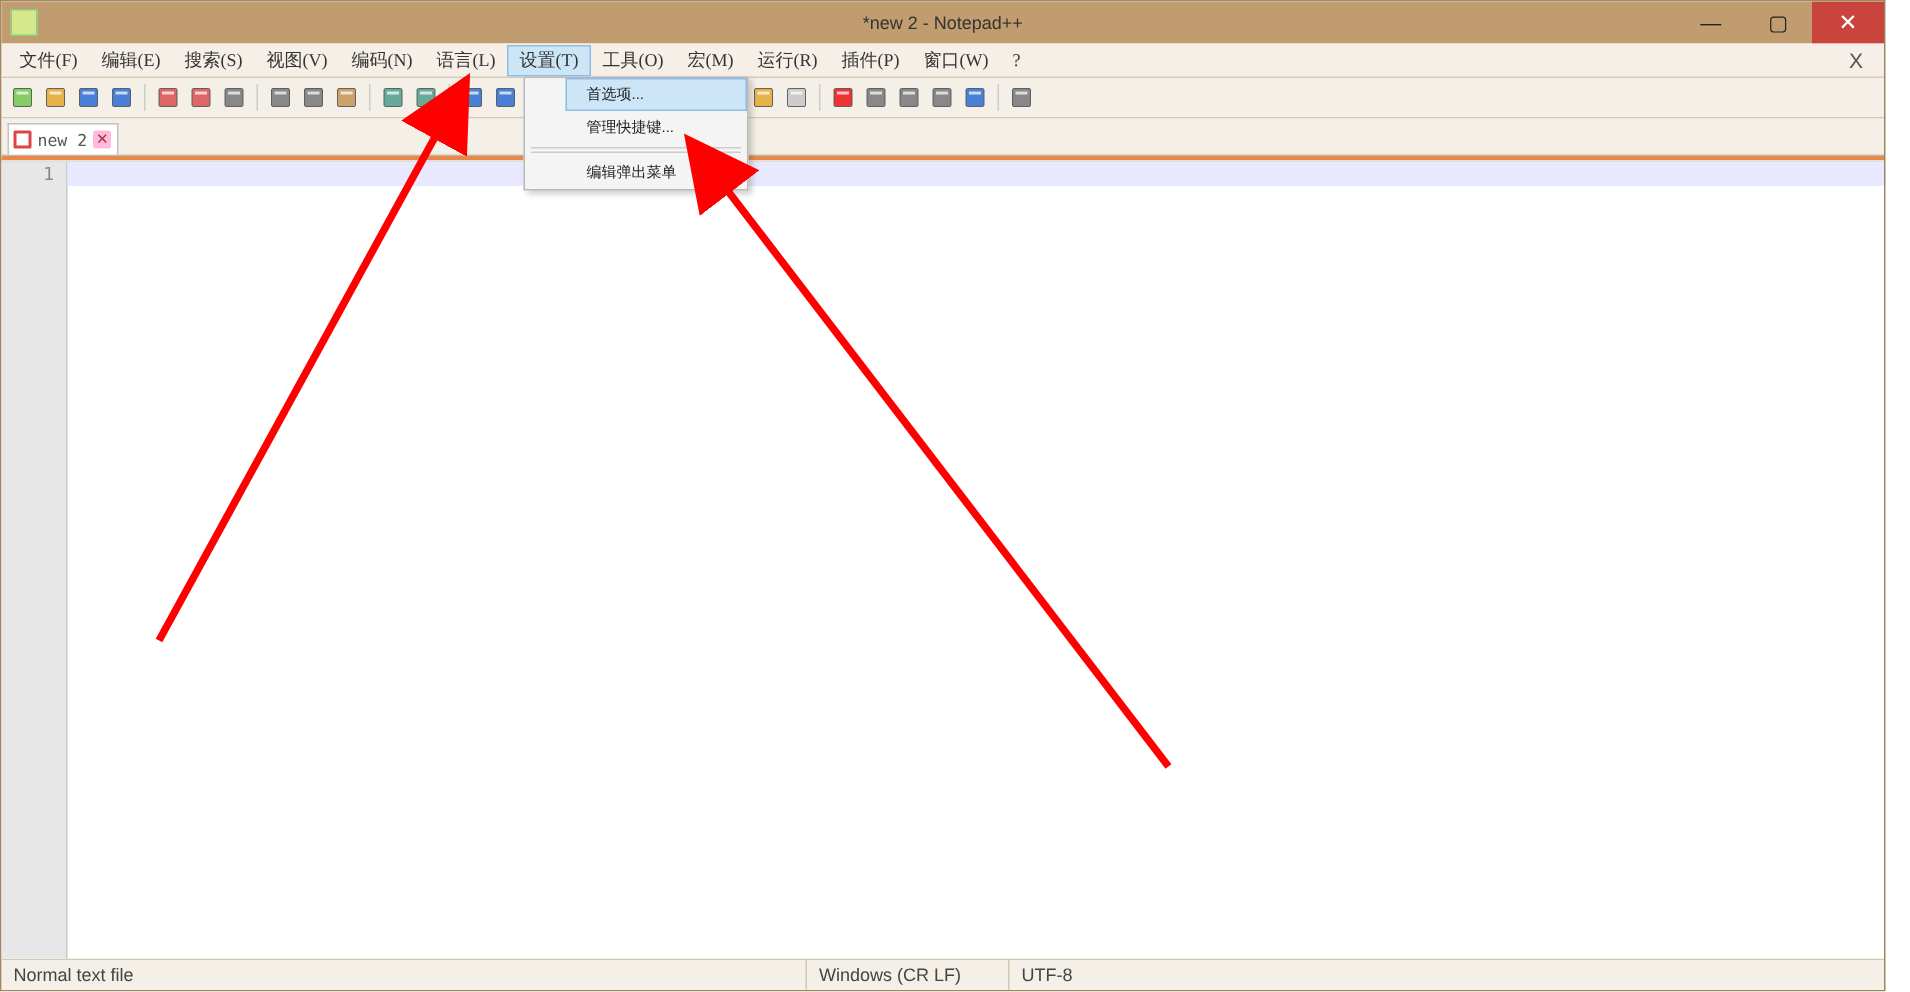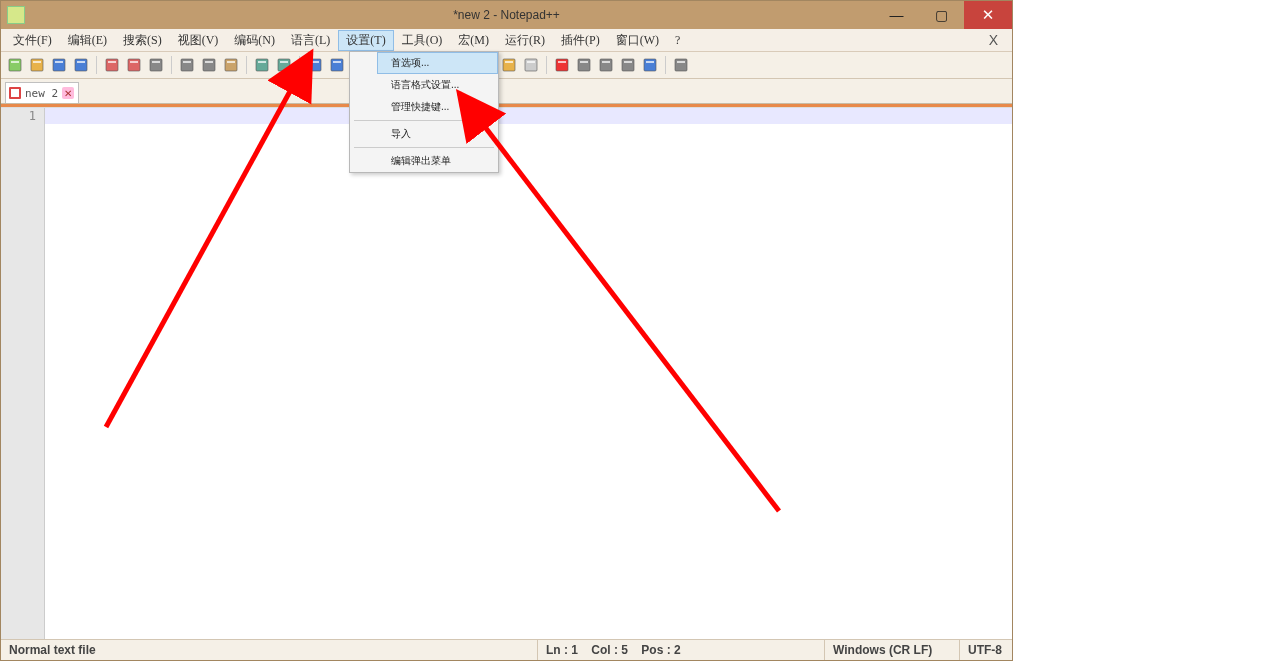--- a/index.html
+++ b/index.html
@@ -1,16 +1,16 @@
 <!DOCTYPE html>
 <html><head>
 <meta charset="utf-8">
 <style>
   html,body{margin:0;padding:0;font-family:"Microsoft YaHei","Segoe UI",Tahoma,sans-serif;font-size:12px;background:#fff;}
-  .window{width:1013px;height:661px;box-sizing:border-box;background:#fff;border:1px solid #a28660;display:flex;flex-direction:column;position:relative;overflow:hidden;}
+  .window{width:1257px;height:661px;box-sizing:border-box;background:#fff;border:1px solid #a28660;display:flex;flex-direction:column;position:relative;overflow:hidden;}
   .titlebar{height:28px;background:#c19c6f;display:flex;align-items:center;position:relative;color:#333;}
   .title-icon{width:16px;height:16px;margin:0 6px;background:#d6e88a;border:1px solid #8c8;}
   .title-text{position:absolute;left:50%;transform:translateX(-50%);font-size:12px;color:#333;}
   .win-controls{margin-left:auto;display:flex;height:100%;}
   .win-btn{width:45px;display:flex;align-items:center;justify-content:center;font-family:Arial;font-size:14px;color:#222;}
   .win-btn.close{background:#c8443d;color:#fff;width:48px;font-size:15px;}
   .menubar{height:22px;background:#f5efe7;border-bottom:1px solid #d9cbb9;display:flex;align-items:center;padding:0 4px;position:relative;}
   .menu-item{padding:2px 8px;cursor:default;font-size:12px;color:#333;font-family:Liberation Serif, serif;}
   .menu-item.active{background:#cde6f7;border:1px solid #90bde6;padding:1px 7px;}
   .menu-close-x{margin-left:auto;padding:0 10px;font-size:14px;color:#555;}
@@ -22,21 +22,21 @@
   .tab{background:#fff;border:1px solid #c0c0c0;border-bottom:none;display:flex;align-items:center;padding:1px 4px 1px 3px;font-size:11px;font-family:Consolas,monospace;color:#555;height:18px;}
   .tab .tab-icon{width:12px;height:12px;background:#d44;margin-right:4px;border-radius:1px;position:relative;}
   .tab .tab-icon::after{content:"";position:absolute;top:2px;left:2px;right:2px;bottom:2px;background:#fff;}
   .tab .tab-close{width:12px;height:12px;margin-left:4px;display:flex;align-items:center;justify-content:center;color:#a33;background:#fbd;border-radius:2px;font-size:10px;font-family:Arial;}
   .accent-bar{height:3px;background:#e8894a;}
   .editor-area{flex:1;display:flex;background:#fff;position:relative;border-top:1px solid #ddd;}
   .gutter{width:44px;background:#e7e7e7;border-right:1px solid #ccc;text-align:right;padding:0 8px 0 0;box-sizing:border-box;color:#888;font-family:Consolas,monospace;font-size:12px;line-height:16px;}
   .gutter .ln{height:16px;}
   .code{flex:1;font-family:Consolas,monospace;font-size:12px;line-height:16px;position:relative;}
   .current-line{position:absolute;left:0;right:0;top:0;height:16px;background:#e8e8ff;}
-  .statusbar{height:20px;background:#f5f0e7;border-top:1px solid #d3c6b3;display:flex;align-items:center;font-size:12px;color:#444;font-weight:bold;}
+  .statusbar{height:20px;background:#f5f0e7;border-top:1px solid #d3c6b3;display:flex;align-items:center;font-size:12px;color:#444;}
   .statusbar .cell{padding:0 8px;border-right:1px solid #d3c6b3;height:100%;display:flex;align-items:center;white-space:pre;}
   .statusbar .cell:last-child{border-right:none;}
   .dropdown{position:absolute;top:50px;left:348px;width:148px;background:#f4f4f4;border:1px solid #b8b8b8;box-shadow:2px 2px 4px rgba(0,0,0,0.2);z-index:20;}
   .dropdown .ditem{padding:4px 14px;font-size:10px;color:#222;cursor:default;margin-left:27px;}
   .dropdown .ditem.hover{background:#cde6f7;border:1px solid #90bde6;padding:3px 13px;}
   .dropdown .dsep{height:1px;background:#ccc;margin:2px 4px;}
   .annotation{position:absolute;left:0;top:0;width:1273px;height:661px;pointer-events:none;z-index:30;}
 </style>
 </head>
 <body>
@@ -263,32 +263,29 @@
     <div class="gutter">
       <div class="ln">1</div>
     </div>
     <div class="code">
       <div class="current-line"></div>
     </div>
   </div>
 
   <div class="statusbar">
     <div class="cell" style="flex:0 0 520px;">Normal text file</div>
-    <div class="cell" style="flex:0 0 270px;">Ln : 1    Col : 5    Pos : 2</div>
     <div class="cell" style="flex:0 0 118px;">Windows (CR LF)</div>
     <div class="cell" style="flex:0 0 80px;">UTF-8</div>
 
   </div>
 
   <div class="dropdown" id="dropdown">
       <div class="ditem hover">首选项...</div>
-      <div class="ditem">语言格式设置...</div>
       <div class="ditem">管理快捷键...</div>
       <div class="dsep"></div>
-      <div class="ditem">导入</div>
       <div class="dsep"></div>
       <div class="ditem">编辑弹出菜单</div>
     </div>
 
   <svg class="annotation">
     <defs>
       <marker id="ah" markerWidth="12" markerHeight="12" refX="9" refY="5" orient="auto">
         <path d="M0,0 L10,5 L0,10 Z" fill="#ff0000"></path>
       </marker>
     </defs>

